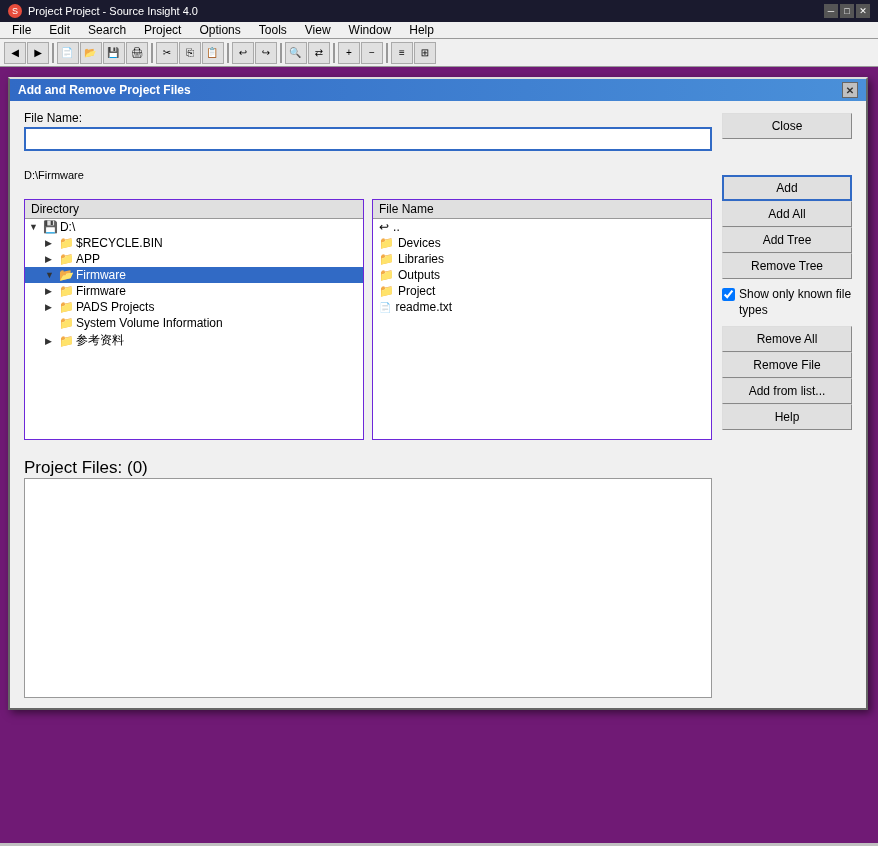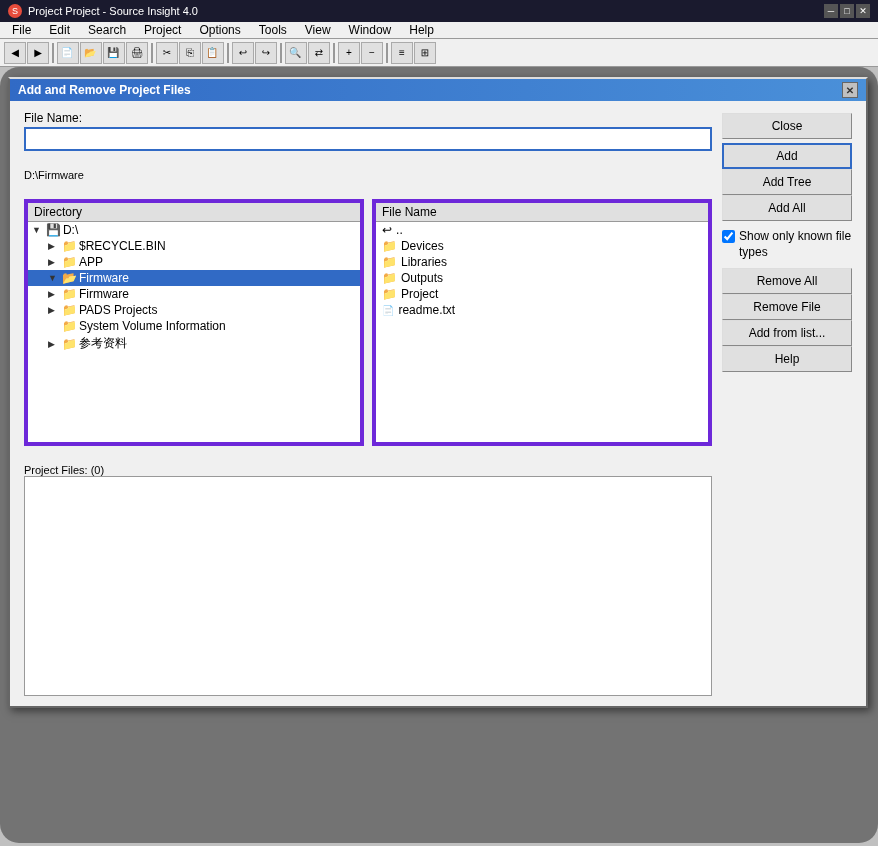--- a/index.html
+++ b/index.html
@@ -96,24 +96,23 @@
     }
     .toolbar-separator {
       width: 2px;
       height: 20px;
       background: #999;
       margin: 0 2px;
     }
 
     
     .app-bg {
-      background: #737373;
+      background: #701a75;
       height: calc(846px - 22px - 20px - 28px);
       position: relative;
-      border-radius: 19px;
     }
 
     
     .dialog {
       background: #f0f0f0;
       border: 2px solid #666;
       border-top: 2px solid #ddd;
       position: absolute;
       top: 10px;
       left: 8px;
@@ -183,21 +182,21 @@
       color: #000;
     }
 
     
     .panels-row {
       display: flex;
       gap: 8px;
     }
     .panel {
       flex: 1;
-      border: 4px solid #6d28d9;
+      border: 1px solid #6d28d9;
       background: white;
     }
     .panel-header {
       background: #e0e0e0;
       border-bottom: 1px solid #999;
       padding: 2px 6px;
       font-size: 12px;
       font-weight: normal;
     }
     .panel-content {
@@ -242,21 +241,21 @@
       cursor: pointer;
       display: flex;
       align-items: center;
       gap: 4px;
       font-size: 12px;
       white-space: nowrap;
     }
 
     
     .project-files-label {
-      font-size: 11px;
+      font-size: 17px;
       color: #000;
     }
     .project-files-panel {
       border: 1px solid #999;
       background: white;
       height: 220px;
       overflow-y: auto;
       overflow-x: auto;
     }
 
@@ -268,20 +267,21 @@
       border-left: 1px solid #ddd;
       padding: 4px 8px;
       cursor: pointer;
       font-size: 12px;
       text-align: center;
       min-height: 26px;
       width: 100%;
     }
     .dialog-btn.primary {
       border: 2px solid #316ac5;
+      margin-top: 32px;
     }
 
     
     .checkbox-row {
       display: flex;
       align-items: flex-start;
       gap: 4px;
       margin: 8px 0;
     }
     .checkbox-row input[type=checkbox] {
@@ -465,22 +465,23 @@
           </div>
         </div>
       </div>
 
       <div class="dialog-right">
         <button class="dialog-btn">Close</button>
 
         <div style="margin-top: 4px;"></div>
 
         <button class="dialog-btn primary">Add</button>
+        <button class="dialog-btn">Add All</button>
         <button class="dialog-btn">Add Tree</button>
-        <button class="dialog-btn">Add All</button>
+        <button class="dialog-btn">Remove Tree</button>
 
         <div class="checkbox-row">
           <input type="checkbox" id="known-types-cb" checked="" style="">
           <label for="known-types-cb" class="checkbox-label">Show only known file types</label>
         </div>
 
         <button class="dialog-btn">Remove All</button>
         <button class="dialog-btn">Remove File</button>
         <button class="dialog-btn">Add from list...</button>
         <button class="dialog-btn">Help</button>

